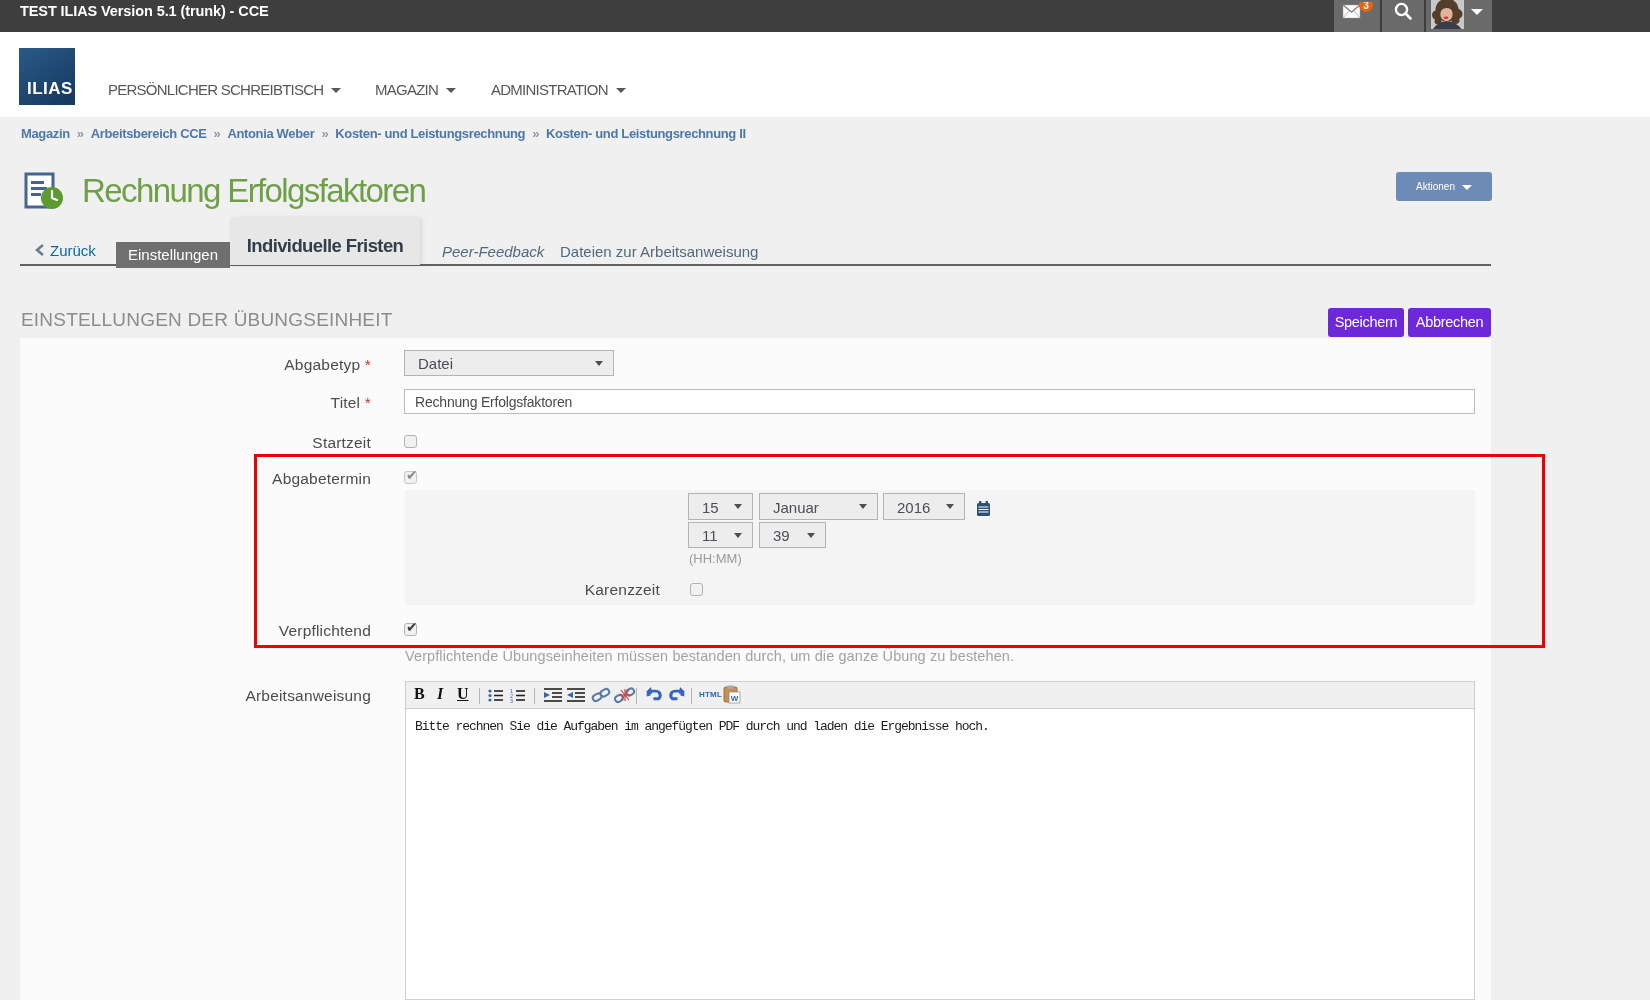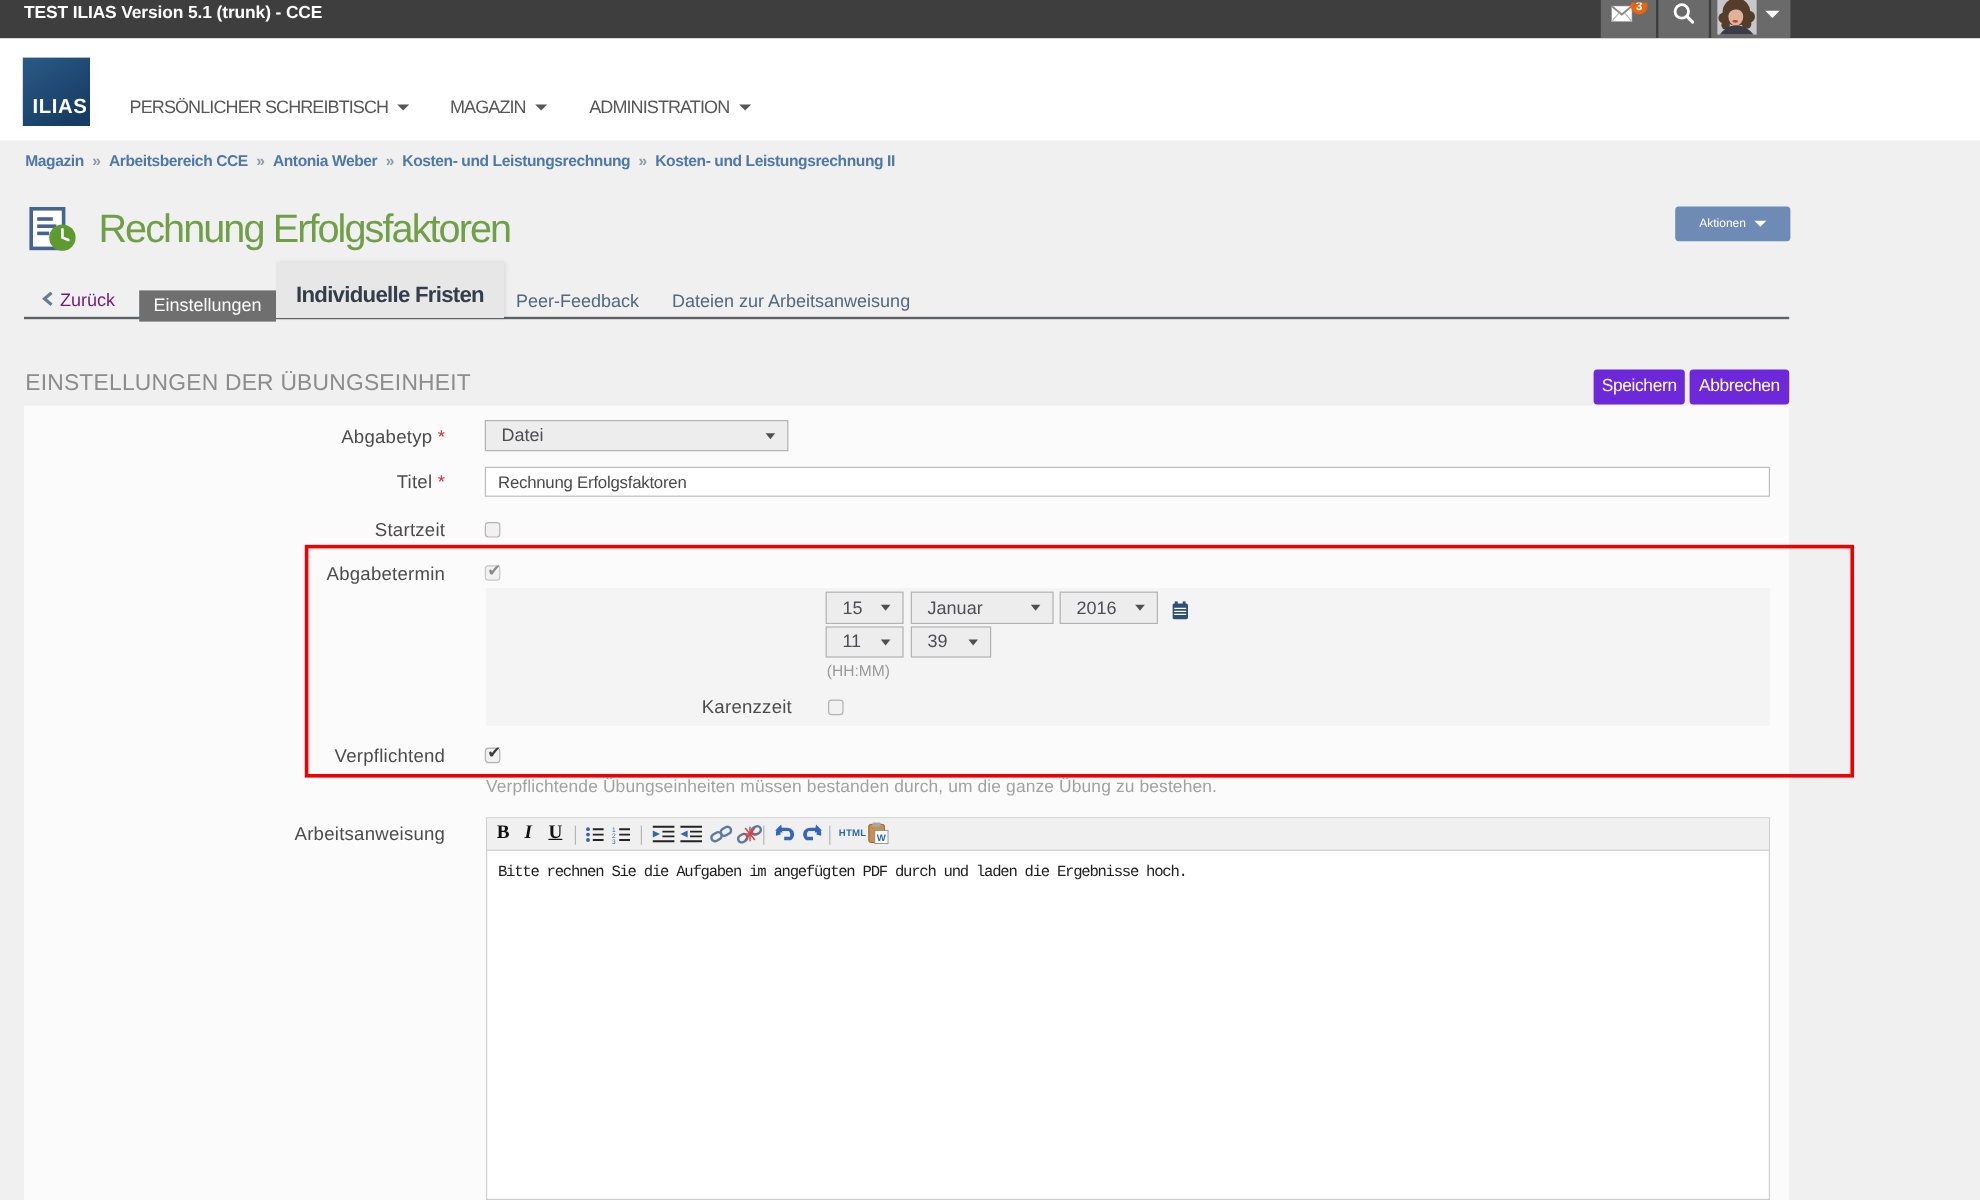--- a/index.html
+++ b/index.html
@@ -27,21 +27,21 @@
 #crumbs { position:absolute; left:21px; top:126px; font-size:13px; font-weight:bold; color:#4d78a8; white-space:nowrap; letter-spacing:-0.35px; }
 #crumbs .sep { color:#8d99a5; margin:0 7px; font-weight:bold; }
 
 
 #pagetitle { position:absolute; left:82px; top:172px; font-size:33px; letter-spacing:-1.6px; color:#6f9f47; }
 #btn-aktionen { position:absolute; left:1396px; top:172px; width:96px; height:29px; background:#6d8bb4; border-radius:3px; color:#fff; font-size:10px; text-align:center; line-height:29px; }
 #btn-aktionen .car { display:inline-block; width:0; height:0; border-left:5px solid transparent; border-right:5px solid transparent; border-top:5px solid #fff; margin-left:7px; }
 
 
 #tabline { position:absolute; left:20px; top:264px; width:1471px; height:2px; background:#5f6265; }
-#tab-zurueck { position:absolute; left:35px; top:242px; color:#701a75; font-size:15px; }
+#tab-zurueck { position:absolute; left:35px; top:242px; color:#0369a1; font-size:15px; }
 #tab-einst { position:absolute; left:116px; top:242px; width:114px; height:26px; background:#6f6f6f; color:#fff; font-size:15px; text-align:center; line-height:25px; }
 #tab-indiv { position:absolute; left:230px; top:218px; width:190px; height:47px; background:#e7e7e7; color:#333e4a; font-size:18.5px; font-weight:bold; text-align:center; line-height:55px; letter-spacing:-0.6px; box-shadow:2px 0 4px rgba(0,0,0,0.10); }
 .tabplain { position:absolute; top:243px; color:#51687e; font-size:15px; }
 
 
 #secttl { position:absolute; left:21px; top:309px; font-size:19px; color:#8c8c8c; letter-spacing:0.2px; }
 .btn { position:absolute; top:308px; height:29px; background:#6d28d9; border-radius:3px; color:#fff; font-size:14.5px; letter-spacing:-0.3px; text-align:center; line-height:29px; }
 
 
 #panel { position:absolute; left:20px; top:338px; width:1471px; height:662px; background:#fbfbfb; }
@@ -123,32 +123,32 @@
 </svg>
 <div id="pagetitle">Rechnung Erfolgsfaktoren</div>
 <div id="btn-aktionen">Aktionen<span class="car"></span></div>
 
 <div id="tabline"></div>
 <div id="tab-zurueck"><svg width="9" height="12" style="margin-right:6px;">
       <path d="M8 1 L2 6 L8 11" stroke="#697c8e" stroke-width="2.6" fill="none"></path>
     </svg>Zurück</div>
 <div id="tab-einst">Einstellungen</div>
 <div id="tab-indiv">Individuelle Fristen</div>
-<div class="tabplain" style="left:430px;">Peer-Feedback</div>
+<div class="tabplain" style="left:442px;font-style:italic;">Peer-Feedback</div>
 <div class="tabplain" style="left:560px;">Dateien zur Arbeitsanweisung</div>
 
 <div id="secttl">EINSTELLUNGEN DER ÜBUNGSEINHEIT</div>
 <div class="btn" style="left:1328px; width:76px;">Speichern</div>
 <div class="btn" style="left:1408px; width:83px;">Abbrechen</div>
 
 <div id="panel"></div>
 <div id="subpanel"></div>
 
 <div class="lbl" style="left:151px; top:356px;">Abgabetyp <span class="req">*</span></div>
-<div class="sel" style="left:404px; top:350px; width:253px; height:26px;">
+<div class="sel" style="left:404px; top:350px; width:210px; height:26px;">
     <span class="txt">Datei</span>
     <span class="car"></span>
   </div>
 
 <div class="lbl" style="left:151px; top:394px;">Titel <span class="req">*</span></div>
 <div id="input-titel">
     <span>Rechnung Erfolgsfaktoren</span>
   </div>
 
 <div class="lbl" style="left:151px; top:434px;">Startzeit</div>

